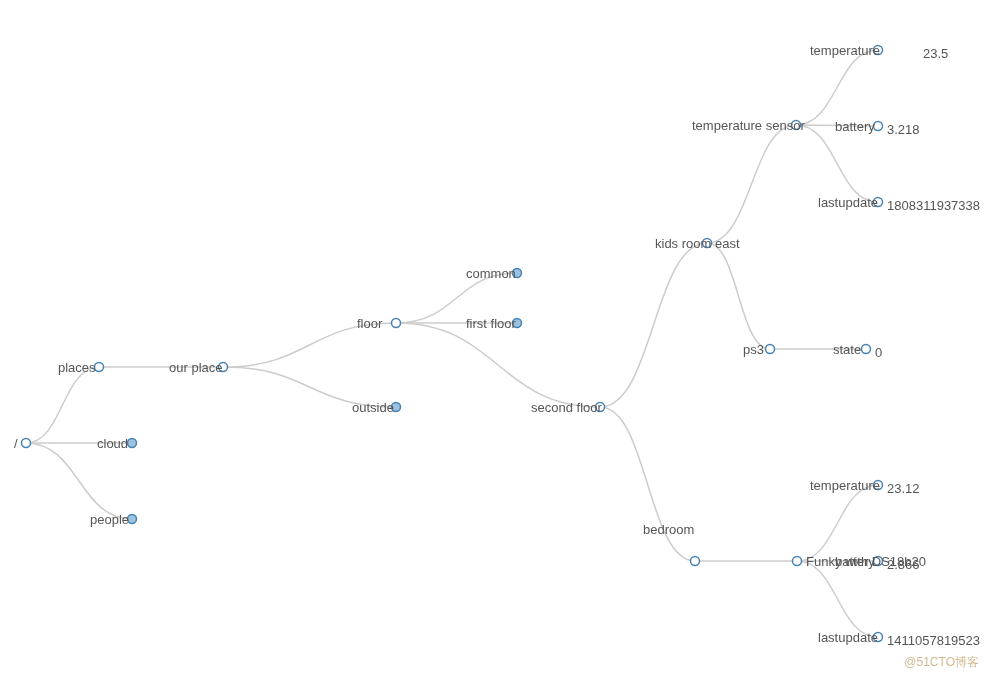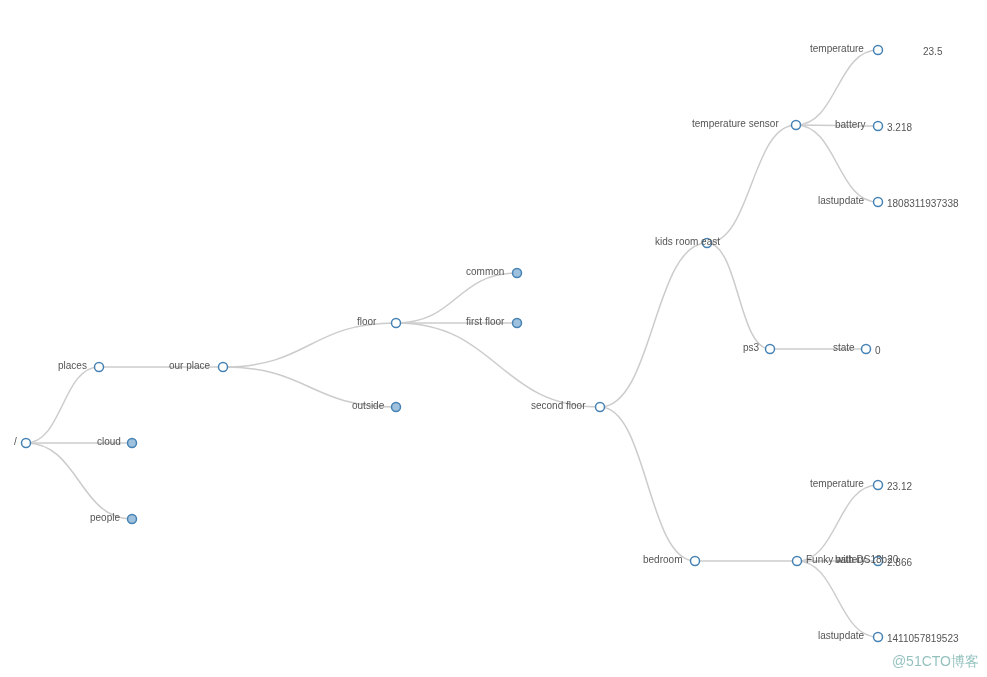--- a/index.html
+++ b/index.html
@@ -25,30 +25,30 @@
     stroke-width: 1.5px;
   }
   .node-circle {
     stroke: #4682b4;
     stroke-width: 1.5px;
   }
   .node-open { fill: #ffffff; }
   .node-closed { fill: #9ec1dd; }
   .node-label {
     position: absolute;
-    font-size: 10px;
+    font-size: 13px;
     color: #555;
     white-space: nowrap;
   }
   .watermark {
     position: absolute;
     right: 8px;
     bottom: 6px;
-    font-size: 14px;
-    color: #0f766e;
+    font-size: 12px;
+    color: #a16207;
     opacity: 0.45;
     pointer-events: none;
   }
 </style>
 </head>
 <body>
 
 <svg id="svg-layer" width="987" height="677">
     <path d="M26,443 C62.5,443 62.5,367 99,367" class="link"></path>
     <path d="M26,443 C79,443 79,443 132,443" class="link"></path>
@@ -99,21 +99,21 @@
     <span class="node-label" style="left: 58px; top: 360px;">places</span>
     <span class="node-label" style="left: 97px; top: 436px;">cloud</span>
     <span class="node-label" style="left: 90px; top: 512px;">people</span>
     <span class="node-label" style="left: 169px; top: 360px;">our place</span>
     <span class="node-label" style="left: 357px; top: 316px;">floor</span>
     <span class="node-label" style="left: 352px; top: 400px;">outside</span>
     <span class="node-label" style="left: 466px; top: 266px;">common</span>
     <span class="node-label" style="left: 466px; top: 316px;">first floor</span>
     <span class="node-label" style="left: 531px; top: 400px;">second floor</span>
     <span class="node-label" style="left: 626px; top: 236px; margin-left: 29px;">kids room east</span>
-    <span class="node-label" style="left: 643px; top: 554px;">bedroom</span>
+    <span class="node-label" style="left: 643px; top: 522px;">bedroom</span>
     <span class="node-label" style="left: 692px; top: 118px;">temperature sensor</span>
     <span class="node-label" style="left: 743px; top: 342px;">ps3</span>
     <span class="node-label" style="left: 810px; top: 43px;">temperature</span>
     <span class="node-label" style="left: 923px; top: 46px;">23.5</span>
     <span class="node-label" style="left: 835px; top: 119px;">battery</span>
     <span class="node-label" style="left: 887px; top: 122px;">3.218</span>
     <span class="node-label" style="left: 818px; top: 195px;">lastupdate</span>
     <span class="node-label" style="left: 887px; top: 198px;">1808311937338</span>
     <span class="node-label" style="left: 833px; top: 342px;">state</span>
     <span class="node-label" style="left: 875px; top: 345px;">0</span>

